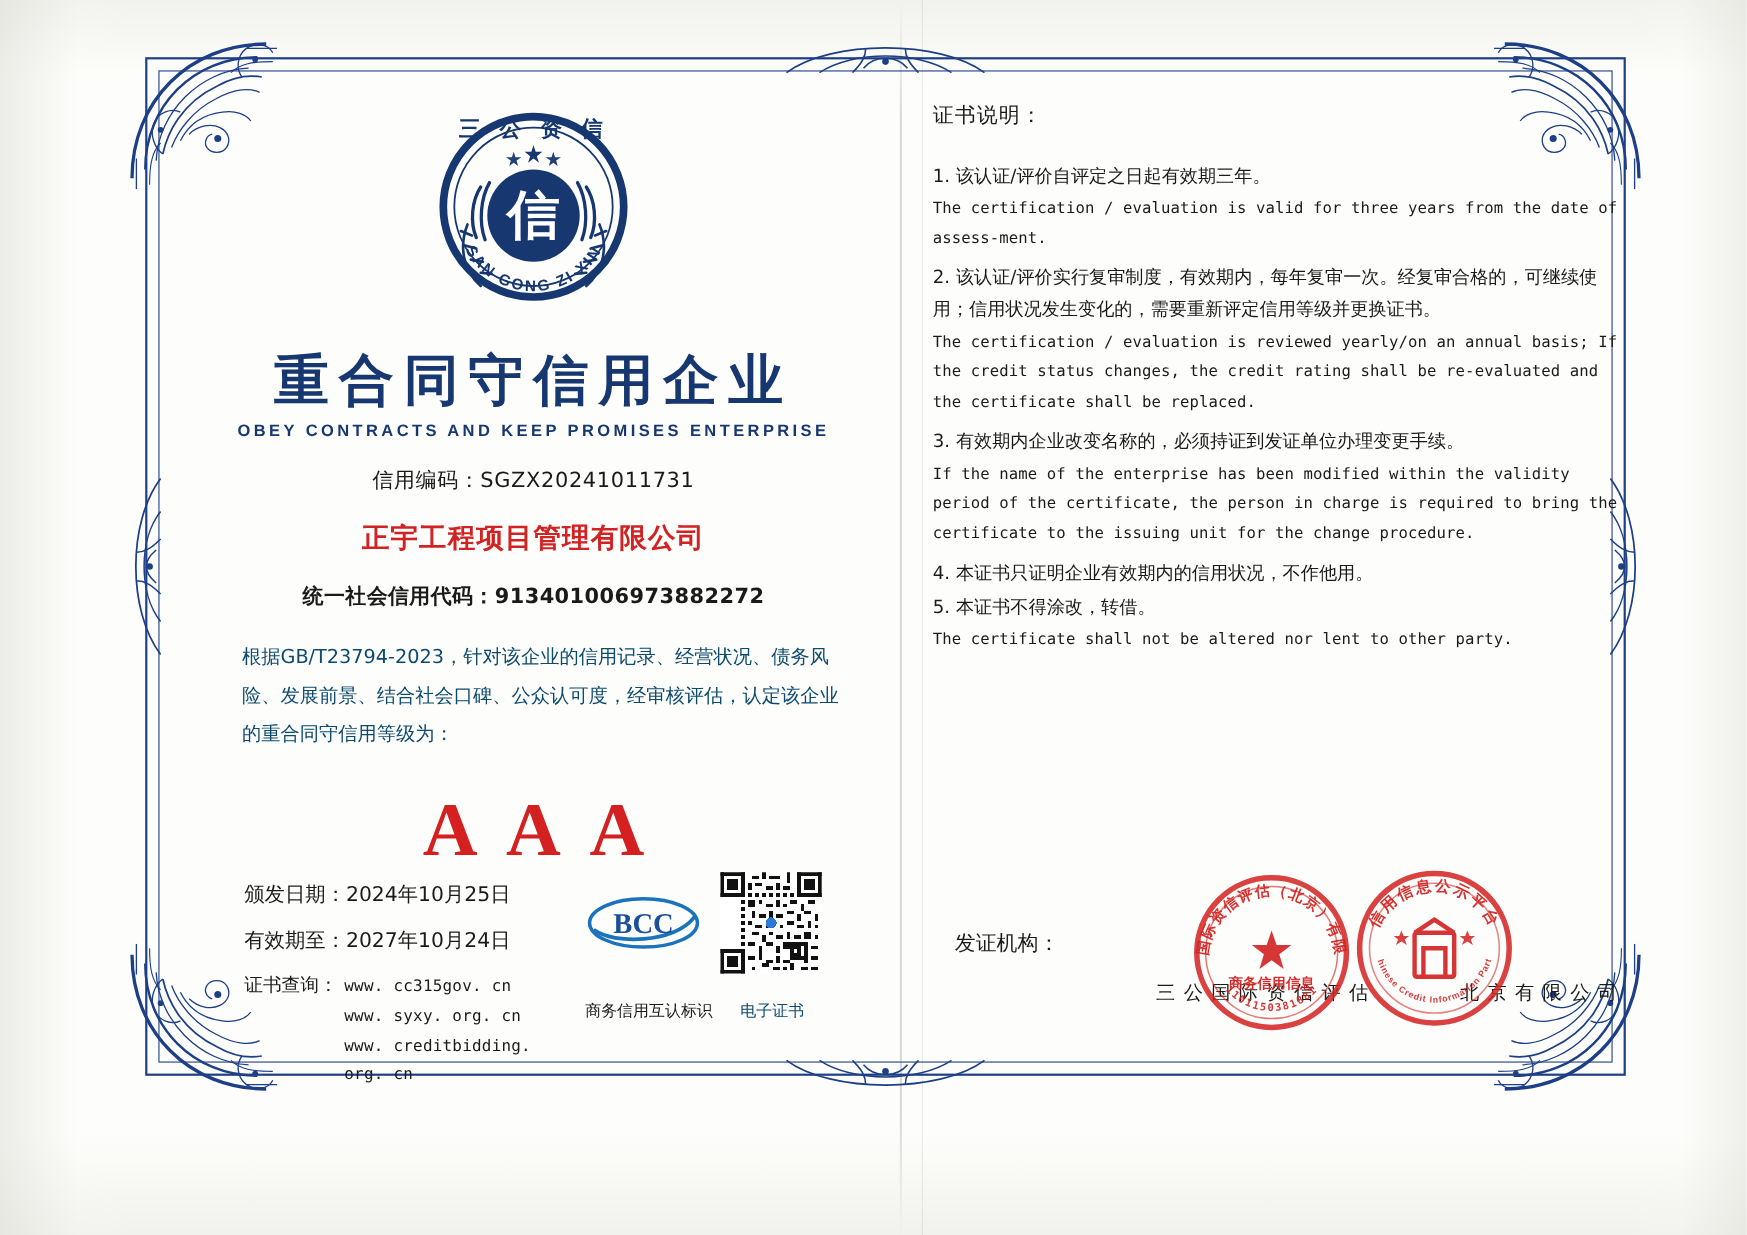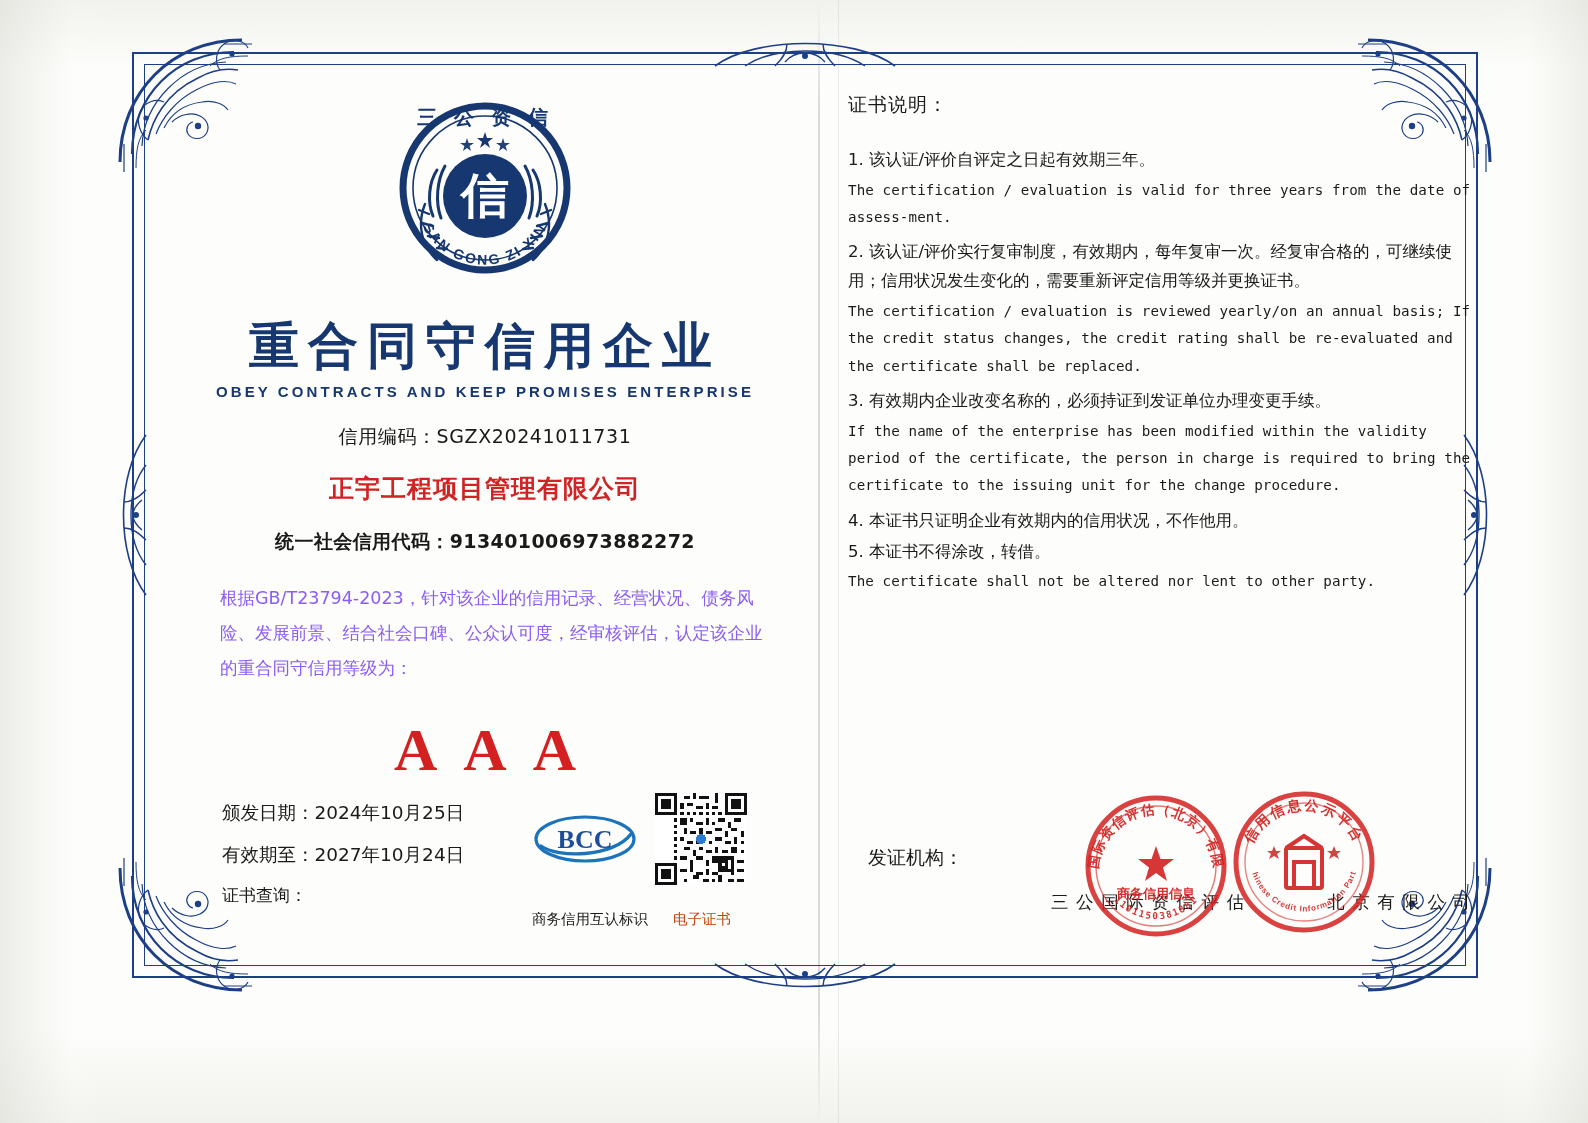--- a/index.html
+++ b/index.html
@@ -133,29 +133,29 @@
     font-family: "DejaVu Sans", sans-serif;
     font-size: 19px;
     color: #1a1a1a;
     margin-top: 24px;
     font-weight: 600;
     letter-spacing: 0.4px;
   }
   .body-para {
     font-family: "DejaVu Sans", sans-serif;
     font-size: 17.5px;
-    color: #8b5cf6;
+    color: #0c4a6e;
     margin-top: 26px;
     line-height: 2.0;
     text-align: left;
     padding: 0 20px 0 40px;
   }
   .grade {
     font-family: "Liberation Serif", serif;
-    font-size: 60px;
+    font-size: 69px;
     font-weight: 700;
     color: #d42020;
     letter-spacing: 26px;
     margin-top: 34px;
     text-indent: 26px;
     line-height: 1;
   }
 
   
   .issue-block {
@@ -207,21 +207,21 @@
     left: 655px; top: 793px;
     width: 92px; height: 92px;
   }
   .qr-caption {
     position: absolute;
     left: 650px; top: 910px;
     width: 104px;
     text-align: center;
     font-family: "DejaVu Sans", sans-serif;
     font-size: 14.5px;
-    color: #c2410c;
+    color: #0c4a6e;
   }
   .qr-wrap svg { width: 100%; height: 100%; display: block; }
 
   
   .right-col {
     position: absolute;
     left: 848px; top: 92px;
     width: 625px;
     color: #1a1a1a;
   }
@@ -464,20 +464,25 @@
 
   <div class="issue-block">
     <div class="issue-line">
       <span>颁发日期：</span><span>2024年10月25日</span>
     </div>
     <div class="issue-line">
       <span>有效期至：</span><span>2027年10月24日</span>
     </div>
     <div class="query-row">
       <span class="query-label">证书查询：</span>
+      <span class="query-urls">
+        <div>www. cc315gov. cn</div>
+        <div>www. syxy. org. cn</div>
+        <div>www. creditbidding. org. cn</div>
+      </span>
     </div>
   </div>
 
   <div class="bcc-wrap">
     <svg viewBox="0 0 104 62">
       <ellipse cx="52" cy="31" rx="49" ry="22" fill="none" stroke="#1b73bb" stroke-width="3.2"></ellipse>
       <path d="M8 38 C24 50 80 50 98 26" fill="none" stroke="#1b73bb" stroke-width="3.4" stroke-linecap="round"></path>
       <text x="52" y="40" text-anchor="middle" font-family="Liberation Serif, serif" font-size="26" font-weight="700" fill="#1b4f9c">BCC</text>
     </svg>
   </div>

